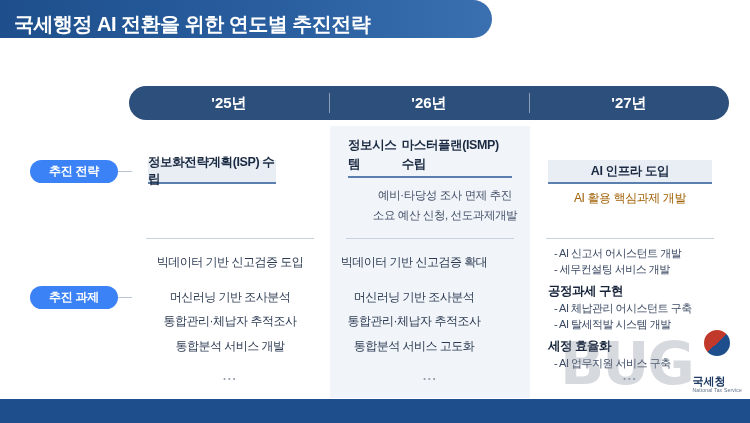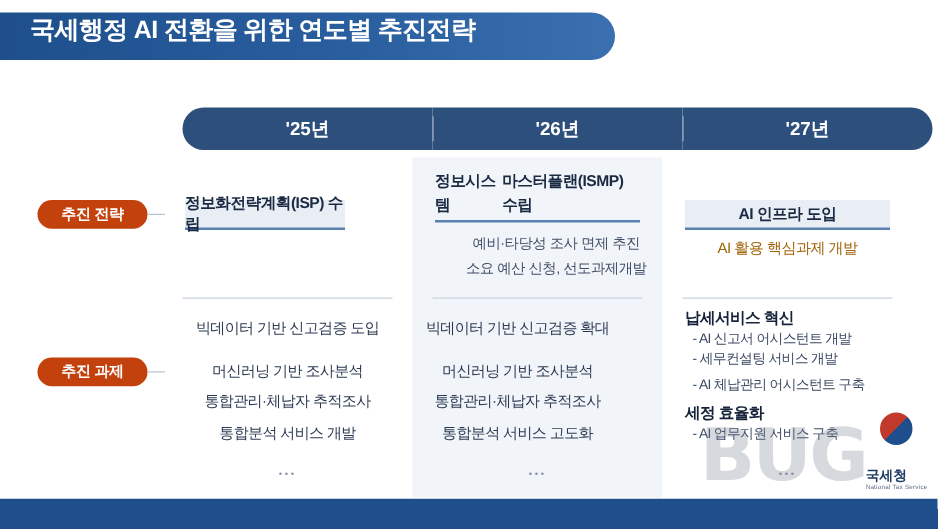--- a/index.html
+++ b/index.html
@@ -7,39 +7,39 @@
     width: 750px; height: 423px;
     background: #ffffff;
     font-family: "Liberation Sans", sans-serif;
     overflow: hidden;
     position: relative;
   }
 
   
   .title-bar {
     position: absolute;
-    left: 0; top: 10px;
+    left: 0; top: 0;
     width: 492px; height: 38px;
     background: linear-gradient(90deg, #1e4f8c 0%, #2a5fa0 60%, #3a6fb0 100%);
     border-radius: 0 19px 19px 0;
     display: flex;
-    align-items: flex-start;
-    padding-left: 24px;
+    align-items: flex-end;
+    padding-left: 14px;
   }
   .title-bar .title-text {
     color: #ffffff;
     font-size: 20px;
     font-weight: bold;
     letter-spacing: -0.5px;
   }
 
   
   .year-row {
     position: absolute;
-    left: 146px; top: 86px;
+    left: 129px; top: 86px;
     width: 600px; height: 34px;
     display: flex;
   }
   .year-tab {
     width: 200px;
     height: 34px;
     background: #2d4f7c;
     color: #ffffff;
     font-size: 15px;
     font-weight: bold;
@@ -67,21 +67,21 @@
   }
   .band.b1 { left: 130px; background: #ffffff; }
   .band.b2 { left: 330px; background: #f1f4f8; }
   .band.b3 { left: 530px; background: #ffffff; }
 
   
   .row-label {
     position: absolute;
     left: 30px;
     width: 88px; height: 23px;
-    background: #c2410c;
+    background: #3b82f6;
     border-radius: 12px;
     color: #ffffff;
     font-size: 12px;
     font-weight: bold;
     display: flex;
     align-items: center;
     justify-content: center;
     letter-spacing: -0.3px;
   }
   .row-label.strategy { top: 160px; }
@@ -314,26 +314,27 @@
 <div class="task-list t2">
   <div>빅데이터 기반 신고검증 확대</div>
   <div class="gap"></div>
   <div>머신러닝 기반 조사분석</div>
   <div>통합관리·체납자 추적조사</div>
   <div>통합분석 서비스 고도화</div>
 </div>
 
 <div class="group-list">
   <div class="group">
-    <div class="group-head">납세서비스 혁신</div>
     <div class="group-item">- AI 신고서 어시스턴트 개발</div>
     <div class="group-item">- 세무컨설팅 서비스 개발</div>
   </div>
   <div class="group">
+    <div class="group-head">공정과세 구현</div>
     <div class="group-item">- AI 체납관리 어시스턴트 구축</div>
+    <div class="group-item">- AI 탈세적발 시스템 개발</div>
   </div>
   <div class="group">
     <div class="group-head">세정 효율화</div>
     <div class="group-item">- AI 업무지원 서비스 구축</div>
   </div>
 </div>
 
 <div class="watermark">BUG</div>
 
 <div class="ellipsis e1"><span>⋮</span></div>

